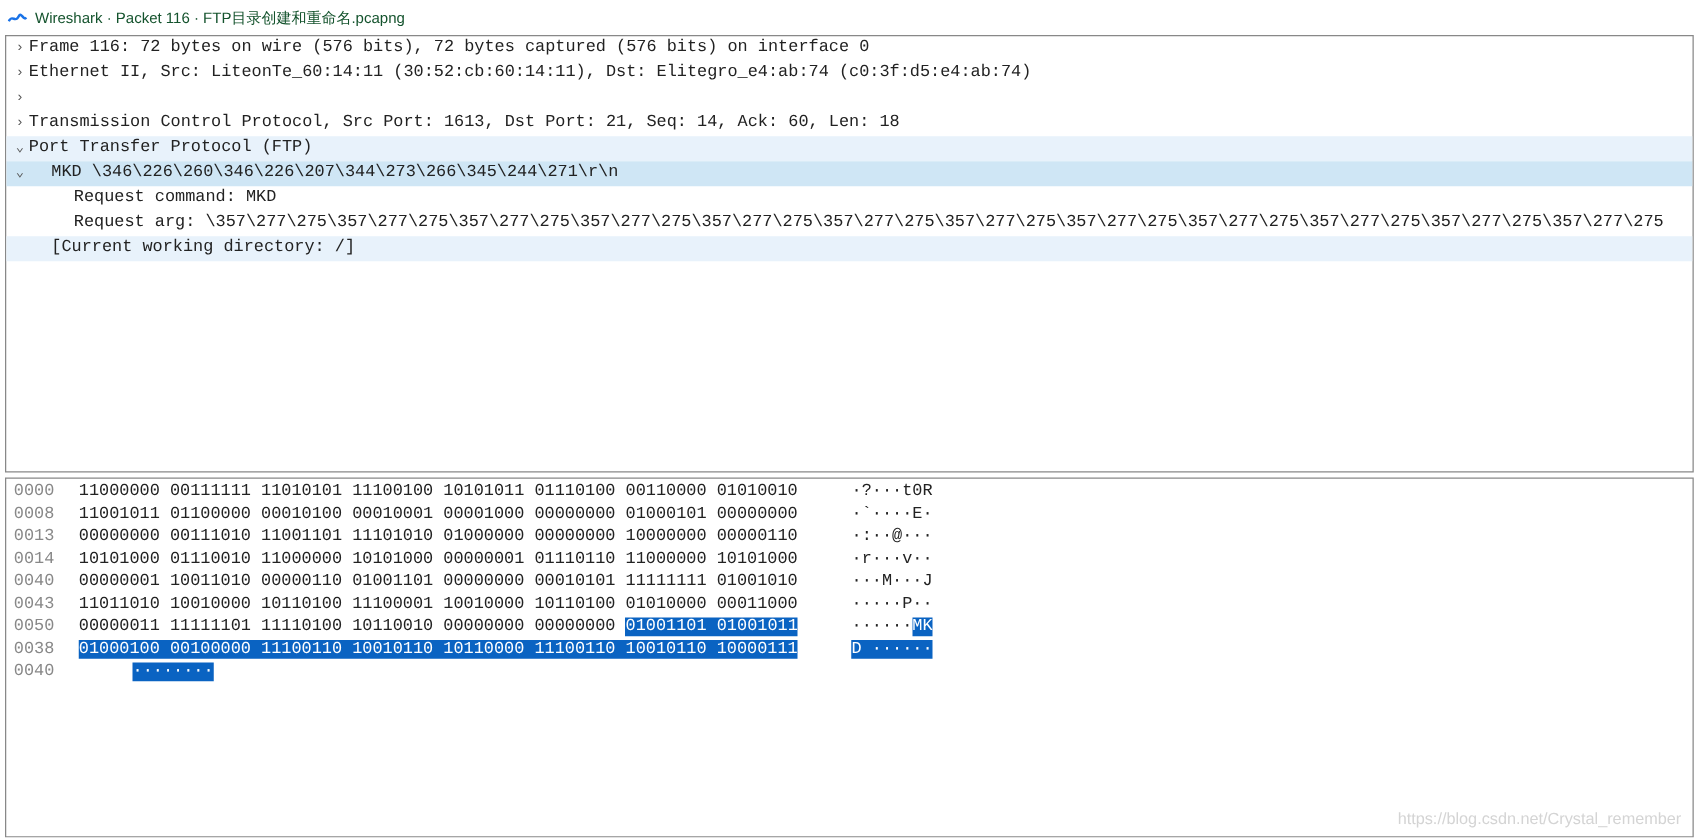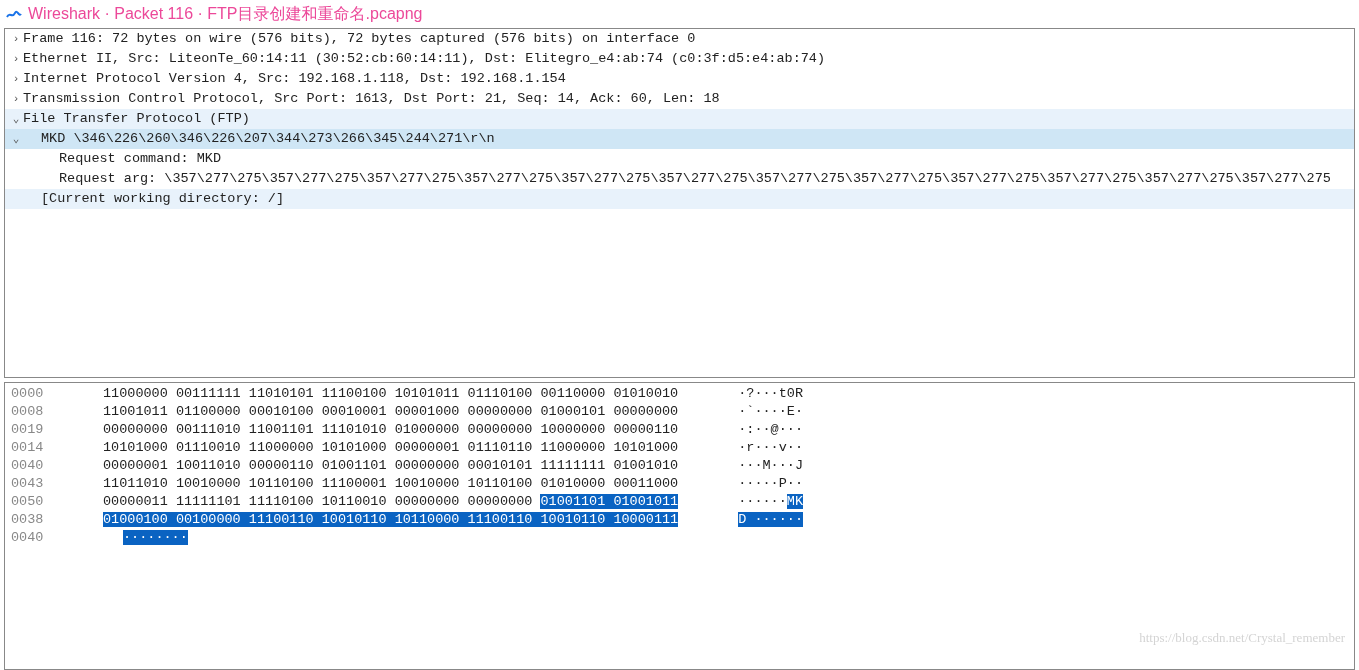--- a/index.html
+++ b/index.html
@@ -11,22 +11,22 @@
     height: 670px;
     overflow: hidden;
     position: relative;
   }
   .titlebar {
     display: flex;
     align-items: center;
     height: 28px;
     padding: 0 6px;
     background: #fff;
-    font-size: 16px;
-    color: #ec4899;
+    font-size: 12px;
+    color: #14532d;
   }
   .titlebar .logo {
     width: 16px; height: 16px;
     margin-right: 6px;
     display: inline-flex; align-items: center; justify-content: center;
   }
   .panes {
     display: flex;
     flex-direction: column;
     height: calc(100% - 28px);
@@ -68,68 +68,67 @@
     user-select: none;
     font-size: 11px;
   }
   .tree-row .indent { display:inline-block; }
   .sel-mid { background: #cfe6f5; }
   .sel-light { background: #e8f2fb; }
   .hex-row {
     display: flex;
     white-space: pre;
     padding-left: 6px;
-    gap: 40px;
   }
   .hex-offset { color: #888; width: 52px; }
   .hex-bytes { }
-  .hex-ascii { margin-left: 20px; }
+  .hex-ascii { margin-left: 43px; }
   .hl {
     background: #0a63c2;
     color: #fff;
   }
   .watermark {
     position: absolute;
     right: 14px;
-    bottom: 24px;
+    bottom: 8px;
     color: #d4d4d4;
     font-size: 13px;
-    font-family: Liberation Serif, serif;
+    font-family: Liberation Sans, sans-serif;
     pointer-events: none;
   }
 </style>
 </head>
 <body>
 
 <div class="titlebar">
   <span class="logo">
     <svg viewBox="0 0 16 16" width="16" height="16">
       <rect x="0" y="0" width="16" height="16" fill="#fff"></rect>
       <path d="M1 11 C4 5,6 13,9 7 C11 3,13 11,15 8" stroke="#1a73e8" stroke-width="2" fill="none"></path>
     </svg>
   </span>
   <span>Wireshark · Packet 116 · FTP目录创建和重命名.pcapng</span>
 </div>
 
 <div class="panes">
   <div class="details-pane" id="details-pane">
       <div class="tree-row"><span class="toggle">›</span><span class="indent" style="width: 0px;"></span><span>Frame 116: 72 bytes on wire (576 bits), 72 bytes captured (576 bits) on interface 0</span></div>
       <div class="tree-row"><span class="toggle">›</span><span class="indent" style="width: 0px;"></span><span>Ethernet II, Src: LiteonTe_60:14:11 (30:52:cb:60:14:11), Dst: Elitegro_e4:ab:74 (c0:3f:d5:e4:ab:74)</span></div>
-      <div class="tree-row"><span class="toggle">›</span><span class="indent" style="width: 0px;"></span><span>Internet Protocol Version 4, Src: 192.168.1.118, Dst: 192.168.1.154</span></div>
+      <div class="tree-row"><span class="toggle">›</span><span class="indent" style="width: 0px;"></span></div>
       <div class="tree-row"><span class="toggle">›</span><span class="indent" style="width: 0px;"></span><span>Transmission Control Protocol, Src Port: 1613, Dst Port: 21, Seq: 14, Ack: 60, Len: 18</span></div>
-      <div class="tree-row sel-light"><span class="toggle">⌄</span><span class="indent" style="width: 0px;"></span><span>File Transfer Protocol (FTP)</span></div>
+      <div class="tree-row sel-light"><span class="toggle">⌄</span><span class="indent" style="width: 0px;"></span><span>Port Transfer Protocol (FTP)</span></div>
       <div class="tree-row sel-mid"><span class="toggle">⌄</span><span class="indent" style="width: 18px;"></span><span>MKD \346\226\260\346\226\207\344\273\266\345\244\271\r\n</span></div>
       <div class="tree-row"><span class="toggle"> </span><span class="indent" style="width: 36px;"></span><span>Request command: MKD</span></div>
       <div class="tree-row"><span class="toggle"> </span><span class="indent" style="width: 36px;"></span><span>Request arg: \357\277\275\357\277\275\357\277\275\357\277\275\357\277\275\357\277\275\357\277\275\357\277\275\357\277\275\357\277\275\357\277\275\357\277\275</span></div>
       <div class="tree-row sel-light"><span class="toggle"> </span><span class="indent" style="width: 18px;"></span><span>[Current working directory: /]</span></div>
     </div>
   <div class="bytes-pane" id="bytes-pane">
       <div class="hex-row"><span class="hex-offset">0000</span><span class="hex-bytes">11000000 00111111 11010101 11100100 10101011 01110100 00110000 01010010</span><span class="hex-ascii">·?···t0R</span></div>
       <div class="hex-row"><span class="hex-offset">0008</span><span class="hex-bytes">11001011 01100000 00010100 00010001 00001000 00000000 01000101 00000000</span><span class="hex-ascii">·`····E·</span></div>
-      <div class="hex-row"><span class="hex-offset">0019</span><span class="hex-bytes">00000000 00111010 11001101 11101010 01000000 00000000 10000000 00000110</span><span class="hex-ascii">·:··@···</span></div>
+      <div class="hex-row"><span class="hex-offset">0013</span><span class="hex-bytes">00000000 00111010 11001101 11101010 01000000 00000000 10000000 00000110</span><span class="hex-ascii">·:··@···</span></div>
       <div class="hex-row"><span class="hex-offset">0014</span><span class="hex-bytes">10101000 01110010 11000000 10101000 00000001 01110110 11000000 10101000</span><span class="hex-ascii">·r···v··</span></div>
       <div class="hex-row"><span class="hex-offset">0040</span><span class="hex-bytes">00000001 10011010 00000110 01001101 00000000 00010101 11111111 01001010</span><span class="hex-ascii">···M···J</span></div>
       <div class="hex-row"><span class="hex-offset">0043</span><span class="hex-bytes">11011010 10010000 10110100 11100001 10010000 10110100 01010000 00011000</span><span class="hex-ascii">·····P··</span></div>
       <div class="hex-row"><span class="hex-offset">0050</span><span class="hex-bytes">00000011 11111101 11110100 10110010 00000000 00000000 <span class="hl">01001101 01001011</span></span><span class="hex-ascii">······<span class="hl">MK</span></span></div>
       <div class="hex-row"><span class="hex-offset">0038</span><span class="hex-bytes"><span class="hl">01000100 00100000 11100110 10010110 10110000 11100110 10010110 10000111</span></span><span class="hex-ascii"><span class="hl">D ······</span></span></div>
       <div class="hex-row"><span class="hex-offset">0040</span><span class="hex-ascii"><span class="hl">········</span></span></div>
     </div>
 </div>
 
 <div class="watermark">https://blog.csdn.net/Crystal_remember</div>

